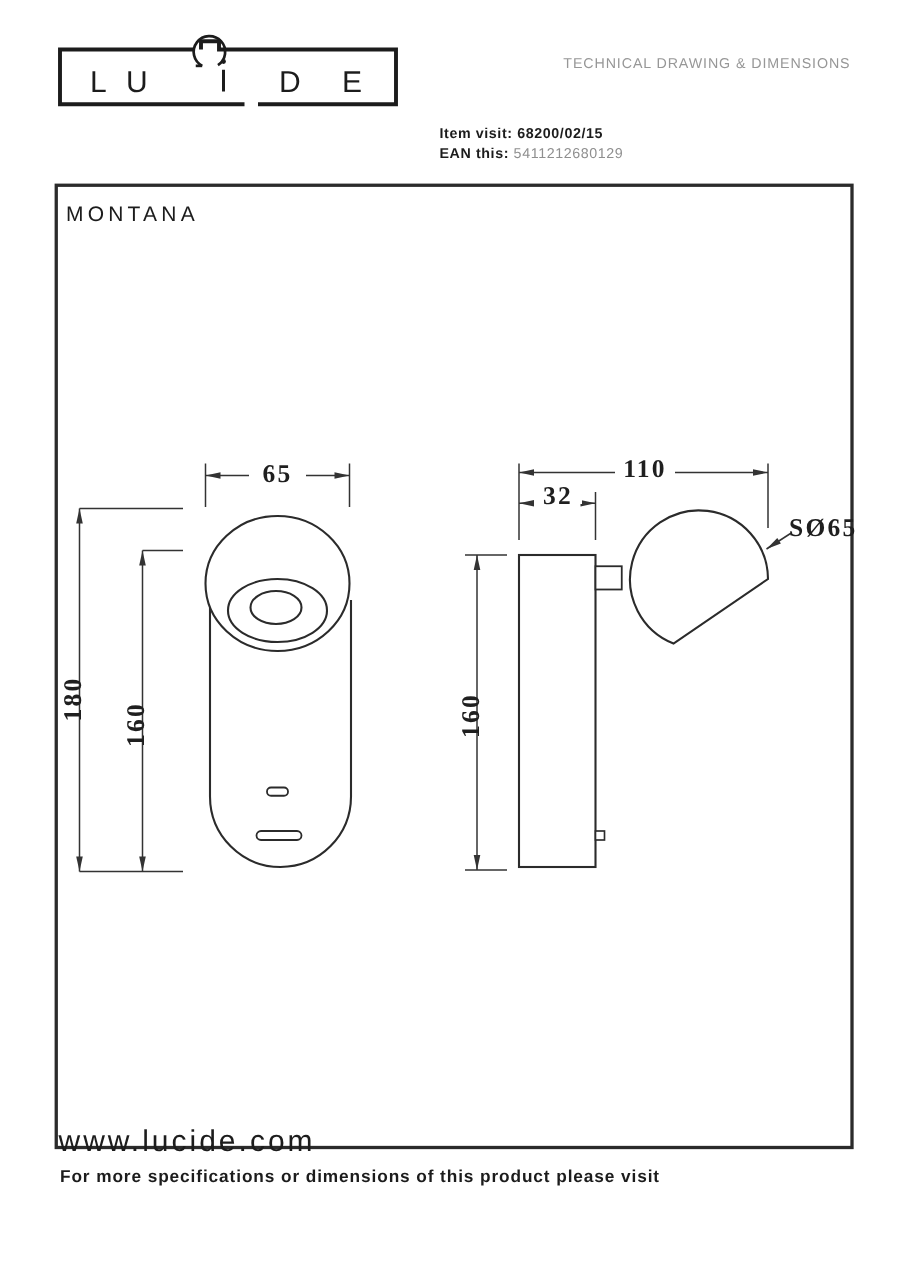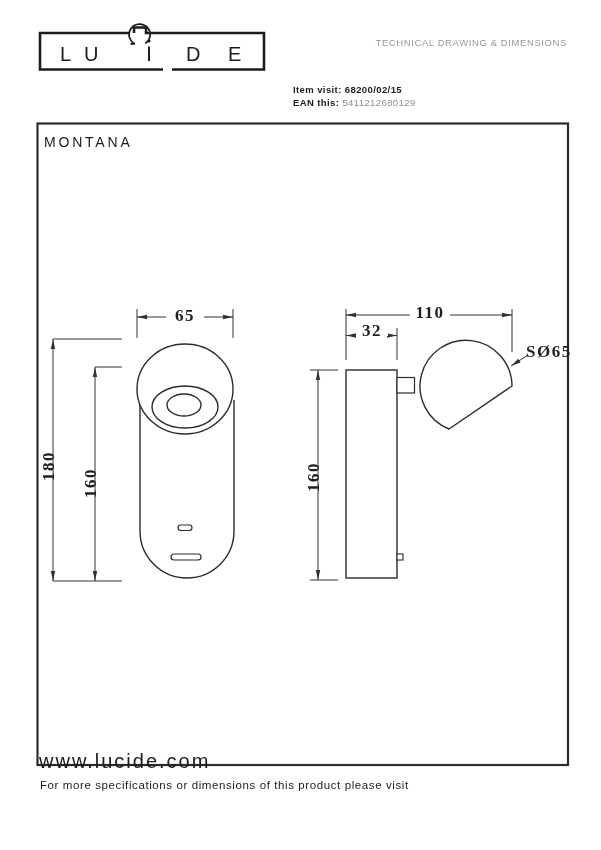--- a/index.html
+++ b/index.html
@@ -8,21 +8,21 @@
   .page { position:relative; width:601px; height:850px; background:#fff; overflow:hidden; }
   .abs { position:absolute; }
 
   .doc-type { left:0; top:37px; width:567px; text-align:right;
               font-size:9.5px; letter-spacing:.6px; color:#979797; }
   .product-title { left:44px; top:86px; font-size:14px; font-weight:normal; letter-spacing:2.8px;margin-top:48px; }
   .item-block { left:293px; top:84px; font-size:9.5px; line-height:12.5px; letter-spacing:.4px; }
   .item-block b { font-weight:bold; }
   .muted-val { color:#8f8f8f; font-weight:normal; }
 
-  .footer-note { left:40px; top:779px; font-size:11.5px; font-weight:normal; letter-spacing:.6px; }
+  .footer-note { left:40px; top:779px; font-size:11.5px; font-weight:bold; letter-spacing:.6px; }
   .website { left:39px; top:750px; font-size:20px; letter-spacing:2px; }
 
   svg text.dim { font-family:"Liberation Serif", serif; font-weight:bold;
                  font-size:17px; letter-spacing:1.5px; fill:#1f1f1f; }
   svg text.logo-letter { font-family:"Liberation Sans", sans-serif;
                          font-size:20px; fill:#1c1c1c; }
 </style>
 </head>
 <body>
 

